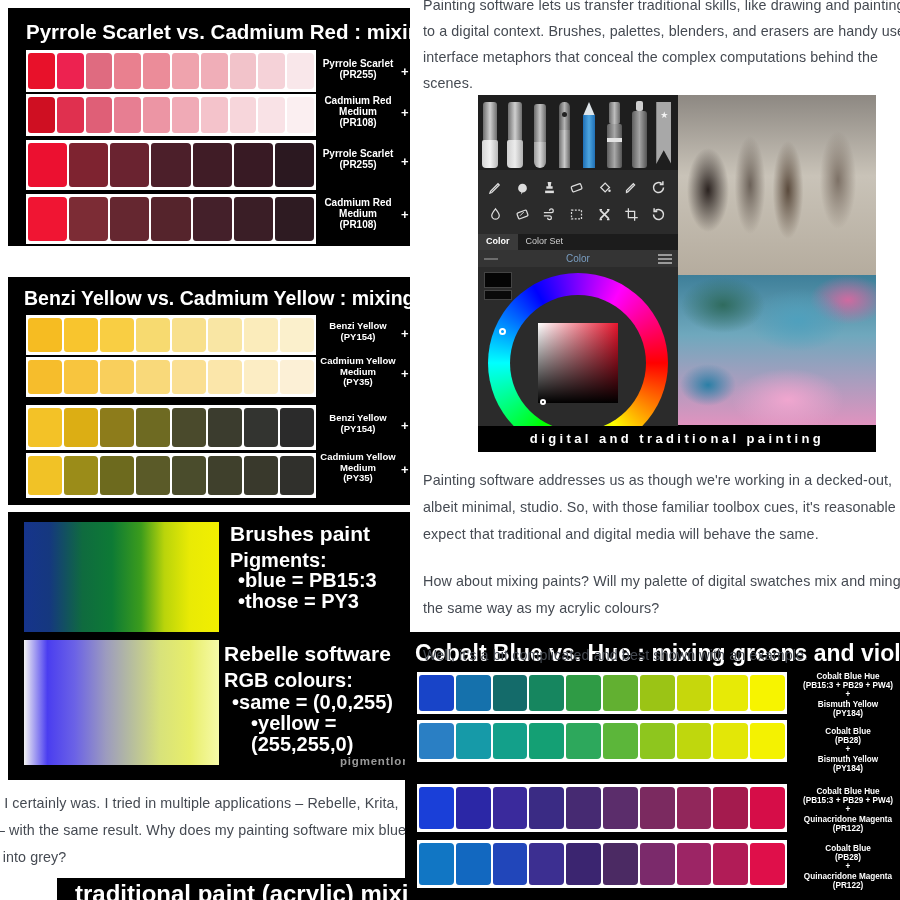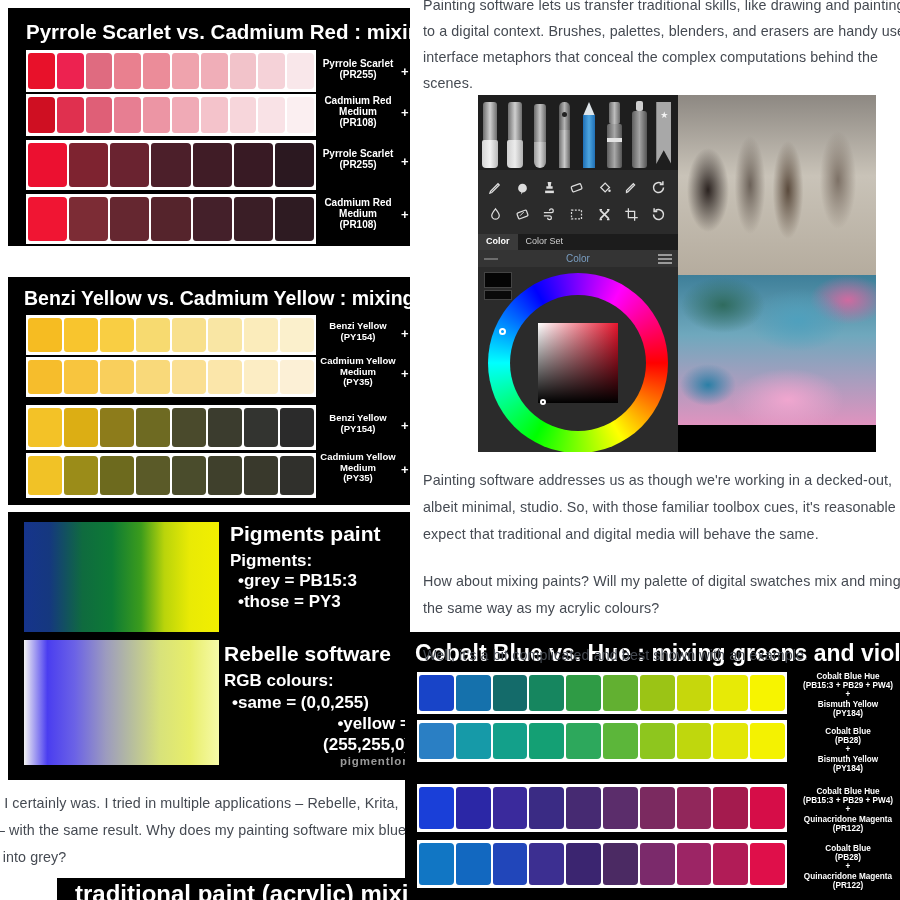--- a/index.html
+++ b/index.html
@@ -54,21 +54,21 @@
 
   
   #fig2 { left: 8px; top: 277px; width: 402px; height: 228px; }
   #fig2 .fig-title { position:absolute; left: 16px; top: 10px; font-size: 19.5px; }
   #fig2 .strip { position: absolute; left: 18px; width: 290px; height: 40px; }
 
   
   #fig3 { left: 8px; top: 512px; width: 402px; height: 268px; }
   .swatchbox { position: absolute; background:#f4f2ee; overflow:hidden; }
   .fig3h { position:absolute; color:#fff; font-weight:bold; font-size: 21px; }
-  .fig3t { position:absolute; color:#fff; font-weight:bold; font-size: 17px; line-height: 21px; text-align: right; }
+  .fig3t { position:absolute; color:#fff; font-weight:bold; font-size: 20px; line-height: 21px; }
   .watermark { position:absolute; color:#9a9a9a; font-size: 11.5px; letter-spacing:.8px; font-weight:bold;}
 
   
   #fig4 { left: 405px; top: 632px; width: 500px; height: 268px; }
   #fig4 .fig-title { position:absolute; left: 10px; top: 8px; font-size: 23px; }
   #fig4 .strip { position:absolute; left: 412px; width: 370px; height: 40px; }
 
   
   #fig5 { left: 57px; top: 878px; width: 350px; height: 30px; }
   #fig5 .fig-title { position:absolute; left: 18px; top: 2px; font-size: 24px; }
@@ -257,23 +257,23 @@
     <div class="lbl" style="left:308px;top:175px;width:84px;font-size:9.5px;">
       <span>Cadmium Yellow Medium</span><br>
       <span>(PY35)</span>
     </div>
     <div class="plus" style="left:393px;top:185px;font-size:13px;">+</div>
   </div>
 
   <div class="fig" id="fig3">
     <div class="swatchbox" style="left:16px;top:10px;width:195px;height:110px;
          background:linear-gradient(to right,#16348c 0%,#15387f 13%,#0f6b3f 30%,#0d7a35 45%,#3c9c1c 60%,#b9d40b 72%,#e9ea05 85%,#f2ef00 100%);"></div>
-    <div class="fig3h" style="left:222px;top:10px;">Pigments paint</div>
+    <div class="fig3h" style="left:222px;top:10px;">Brushes paint</div>
     <div class="fig3t" style="left:222px;top:38px;">Pigments:</div>
-    <div class="fig3t" style="left:230px;top:58px;">•grey  = PB15:3</div>
+    <div class="fig3t" style="left:230px;top:58px;">•blue  = PB15:3</div>
     <div class="fig3t" style="left:230px;top:79px;">•those = PY3</div>
 
     <div class="swatchbox" style="left:16px;top:128px;width:195px;height:125px;
          background:linear-gradient(to right,#f2f2f2 0%,#4a3df0 12%,#6b62e6 26%,#9c9bbf 42%,#b6bd9e 55%,#d8e27a 70%,#e8ee6a 85%,#f6faa8 100%);"></div>
     <div class="fig3h" style="left:216px;top:130px;">Rebelle software</div>
     <div class="fig3t" style="left:216px;top:158px;">RGB colours:</div>
     <div class="fig3t" style="left:224px;top:180px;">•same = (0,0,255)</div>
     <div class="fig3t" style="left:224px;top:201px;margin-left:19px;">•yellow = (255,255,0)</div>
 
     <div class="watermark" style="left:332px;top:243px;">pigmentlore</div>
@@ -511,15 +511,18 @@
         <div style="position:absolute;left:6px;top:40px;width:28px;height:10px;background:#0a0a0a;border:1px solid #444;"></div>
         <div class="wheel" style="margin-top:6px;">
           <div class="sqpick"></div>
           <div style="position:absolute;left:11px;top:55px;width:7px;height:7px;border:2px solid #fff;border-radius:50%;z-index:4;"></div>
           <div style="position:absolute;left:52px;top:126px;width:6px;height:6px;border:2px solid #fff;border-radius:50%;z-index:5;"></div>
         </div>
 
       </div>
     </div>
 
+    <div class="caption-bar">
+      <span>digital and traditional painting</span>
+    </div>
   </div>
 
 </div>
 
 </body></html>

